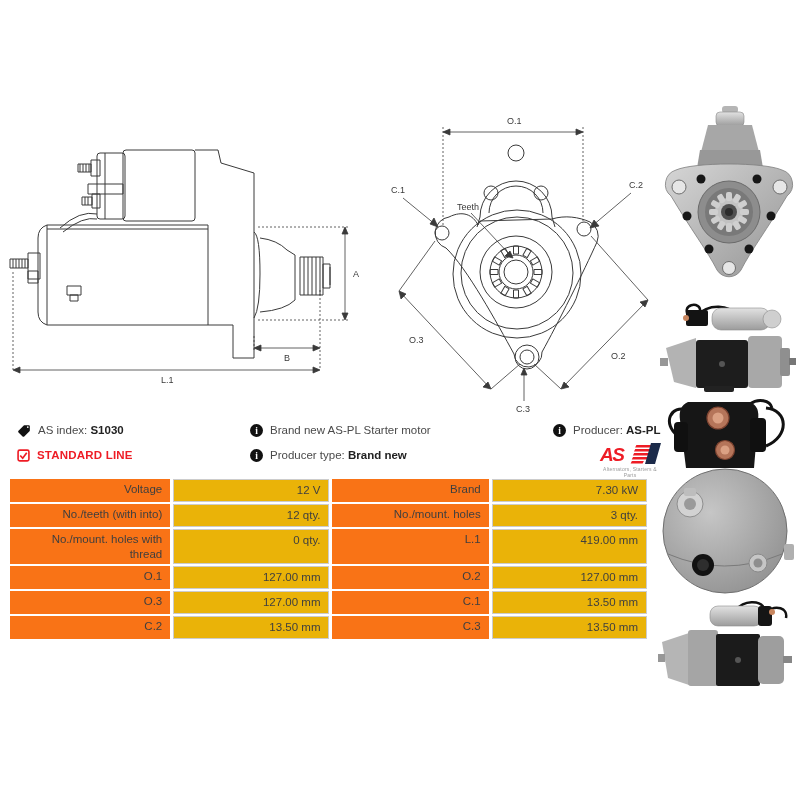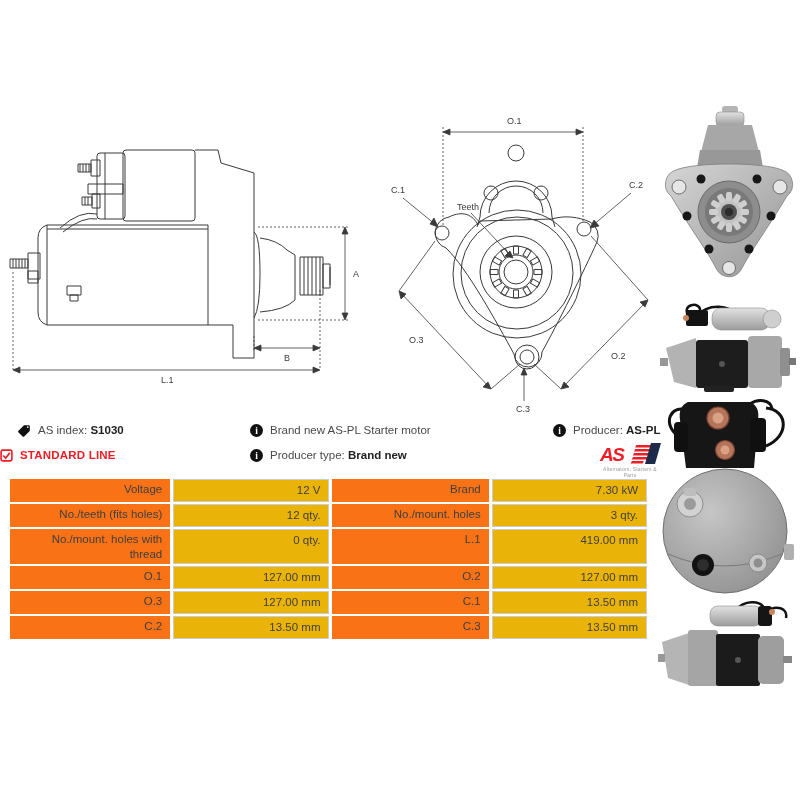--- a/index.html
+++ b/index.html
@@ -364,21 +364,21 @@
   <div class="inforow" style="left:250px;top:424px;">
     <span class="info-icon">i</span>
     <span>Brand new AS-PL Starter motor</span>
   </div>
 
   <div class="inforow" style="left:553px;top:424px;">
     <span class="info-icon">i</span>
     <span><span>Producer:</span> <b>AS-PL</b></span>
   </div>
 
-  <div class="inforow" style="left:0;top:449px;">
+  <div class="inforow" style="left:17px;top:449px;">
     <svg width="13" height="13" viewBox="0 0 24 24">
       <rect x="2" y="2" width="20" height="20" rx="3" fill="none" stroke="#ee1c25" stroke-width="3"></rect>
       <polyline points="6,12 10.5,17 18,7" fill="none" stroke="#ee1c25" stroke-width="3.2"></polyline>
     </svg>
     <span class="redline">STANDARD LINE</span>
   </div>
 
   <div class="inforow" style="left:250px;top:449px;">
     <span class="info-icon">i</span>
     <span><span>Producer type:</span> <b>Brand new</b></span>
@@ -405,21 +405,21 @@
         <col style="width:155px">
       </colgroup>
     <tbody>
       <tr>
         <td class="lbl">Voltage</td>
         <td class="val">12 V</td>
         <td class="lbl">Brand</td>
         <td class="val">7.30 kW</td>
       </tr>
       <tr>
-        <td class="lbl">No./teeth (fits holes)</td>
+        <td class="lbl">No./teeth (with into)</td>
         <td class="val">12 qty.</td>
         <td class="lbl">No./mount. holes</td>
         <td class="val">3 qty.</td>
       </tr>
       <tr>
         <td class="lbl" style="padding-left:14px">No./mount. holes with thread</td>
         <td class="val">0 qty.</td>
         <td class="lbl">L.1</td>
         <td class="val">419.00 mm</td>
       </tr>

